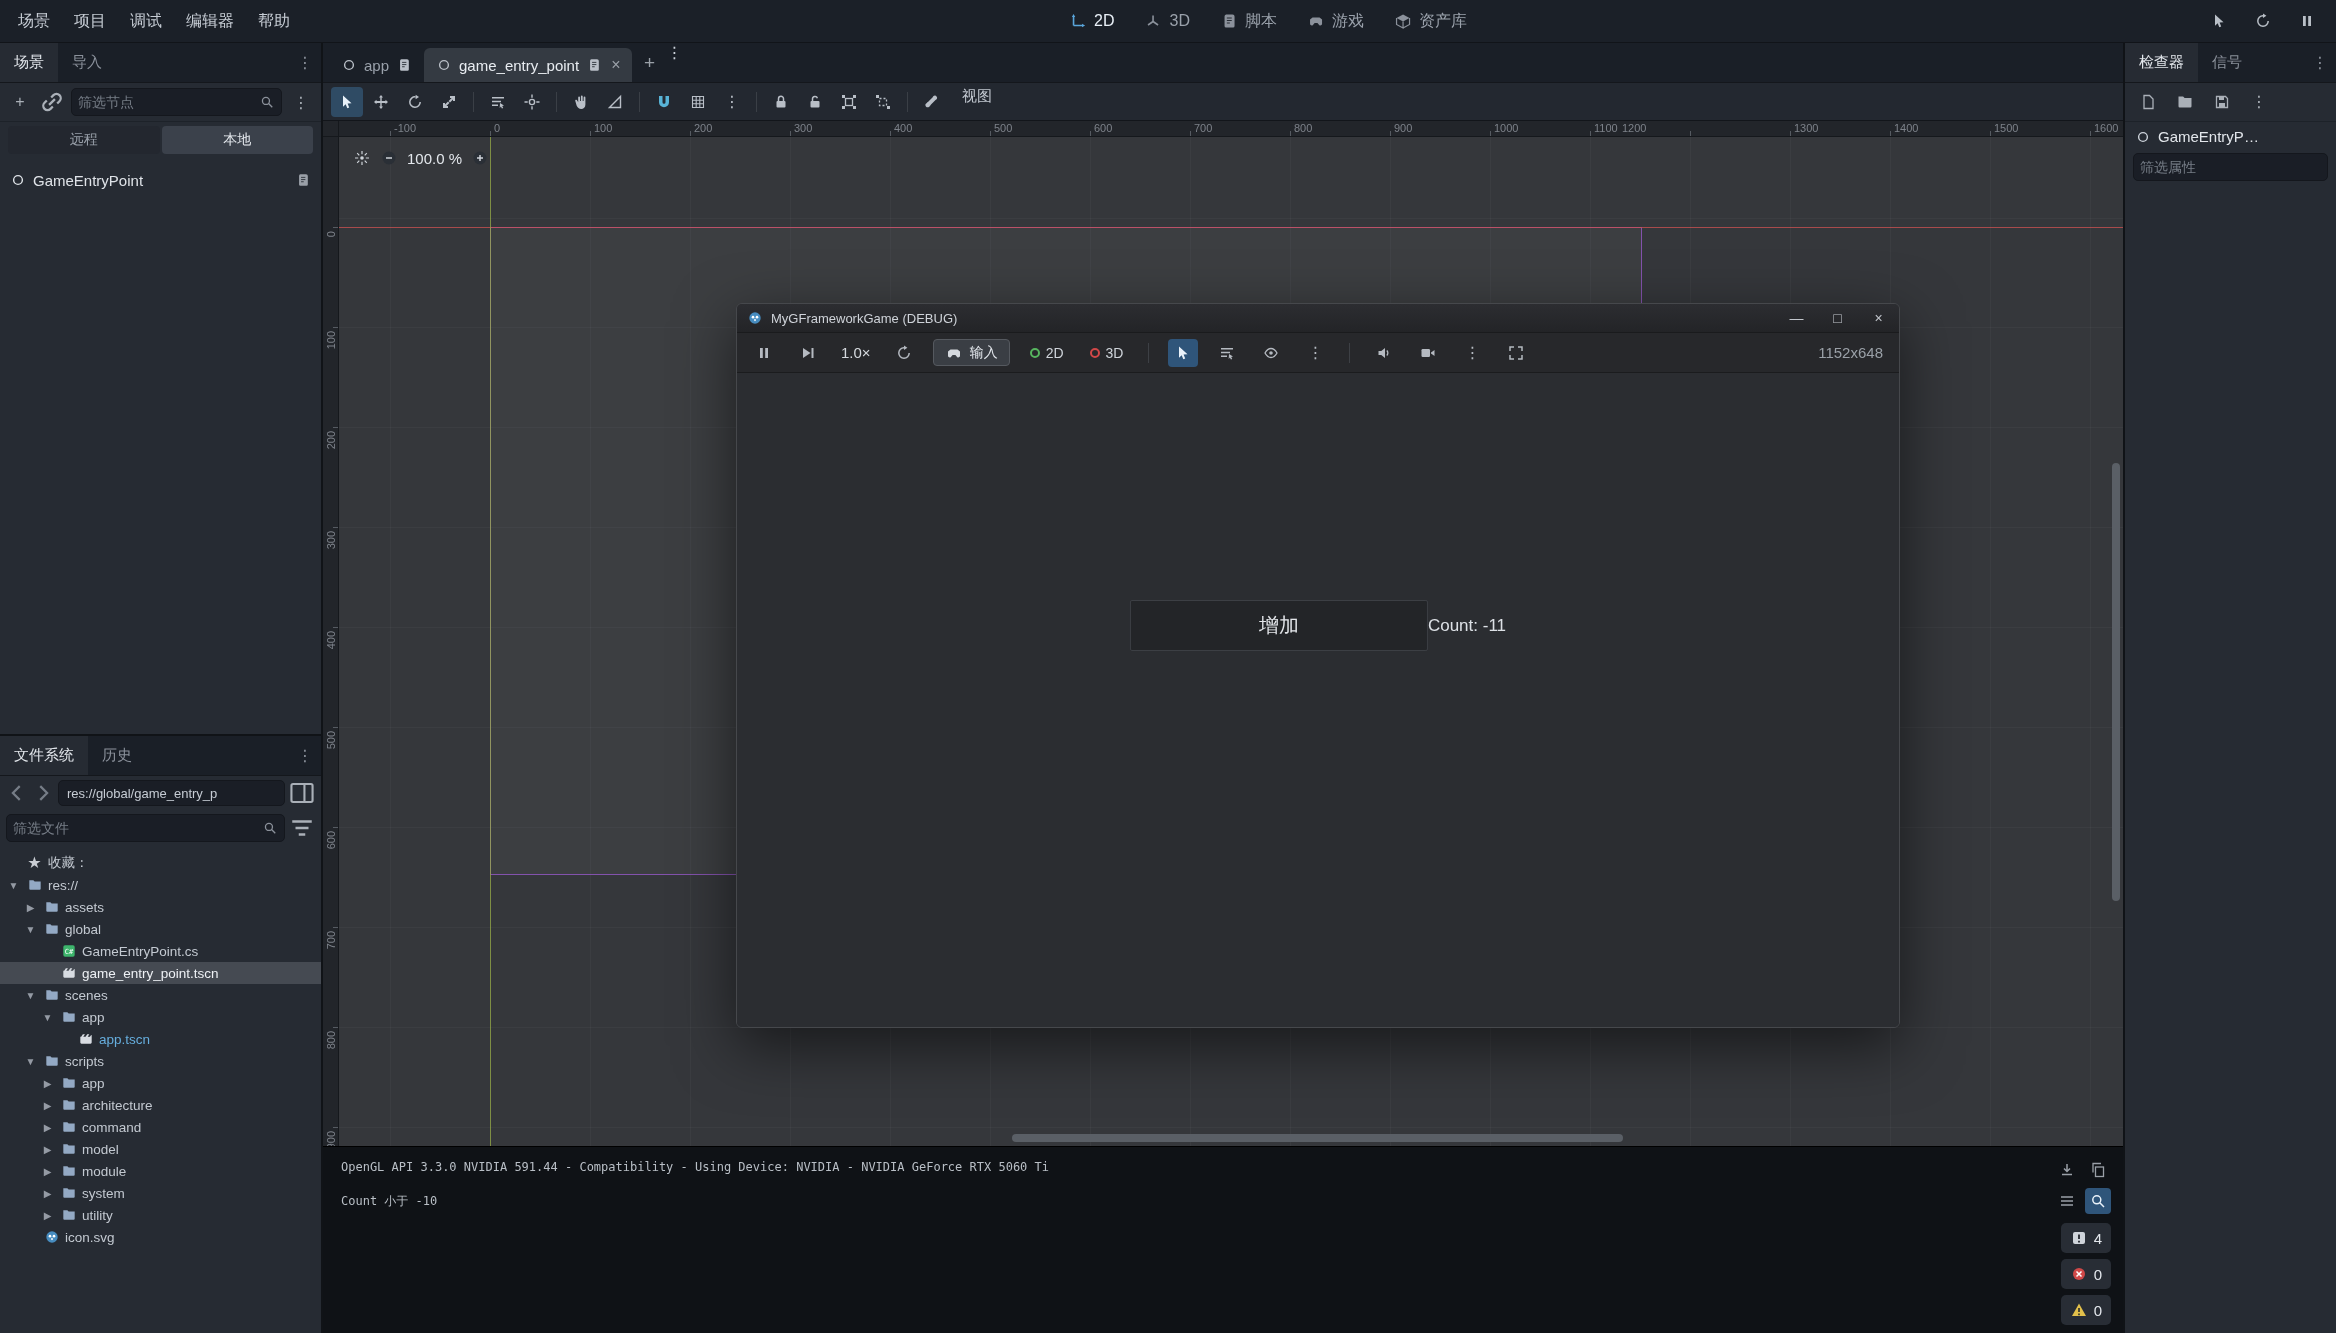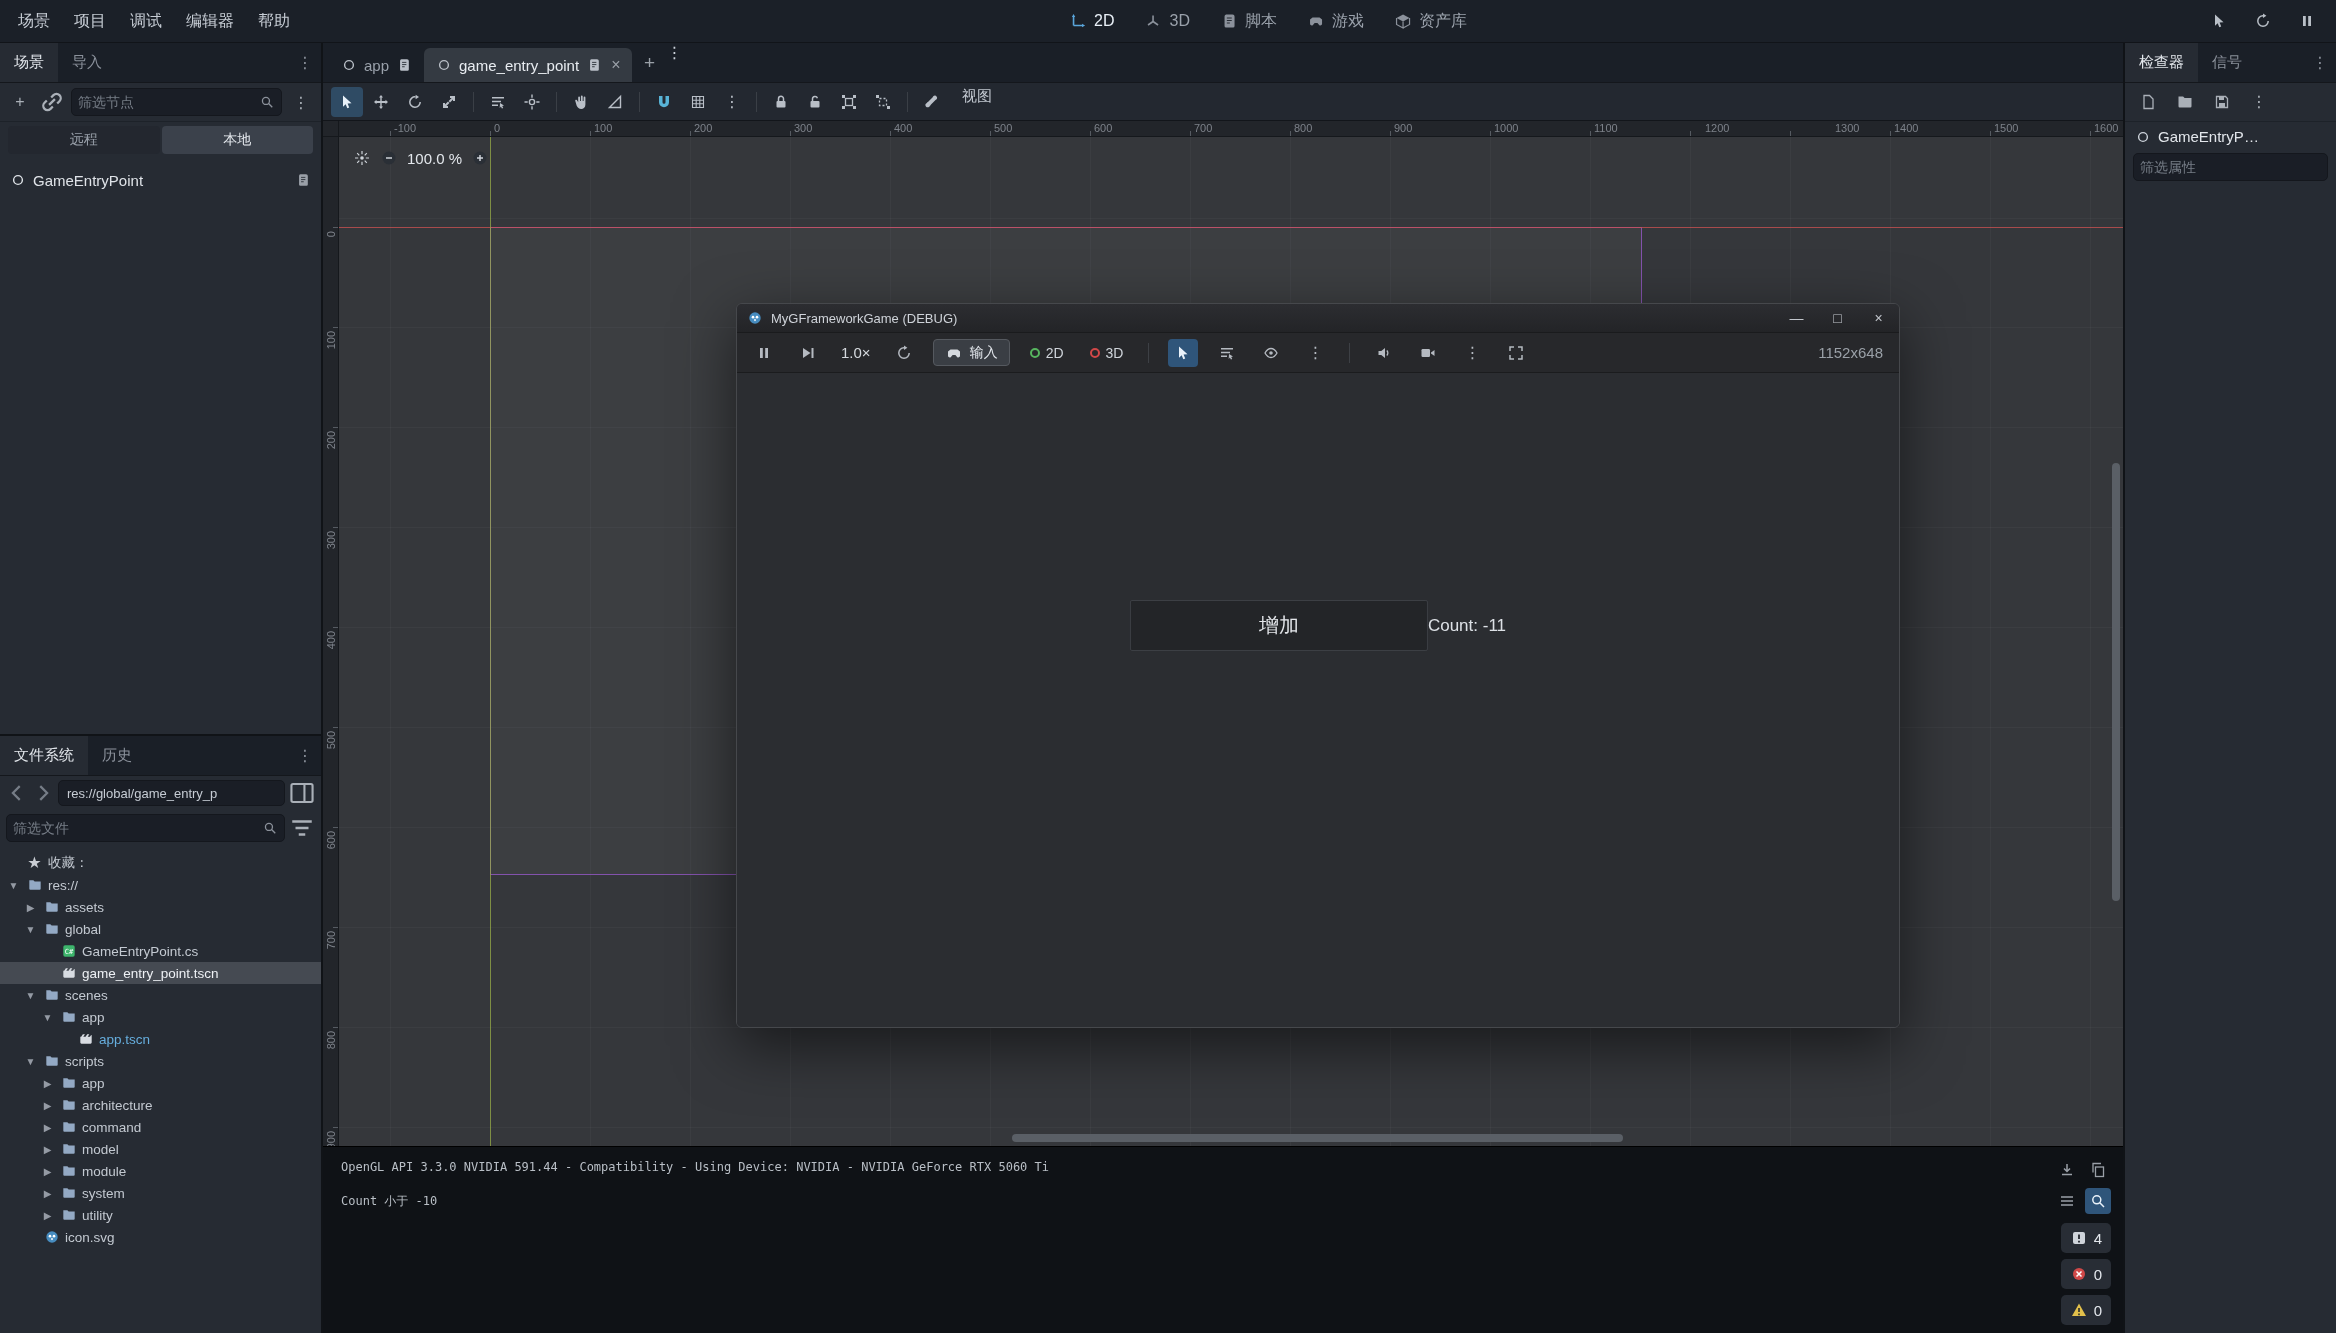--- a/index.html
+++ b/index.html
@@ -697,23 +697,23 @@
             <span class="rlh" style="left:855px">700</span>
             <div class="tkh" style="left:951px"></div>
             <span class="rlh" style="left:955px">800</span>
             <div class="tkh" style="left:1051px"></div>
             <span class="rlh" style="left:1055px">900</span>
             <div class="tkh" style="left:1151px"></div>
             <span class="rlh" style="left:1155px">1000</span>
             <div class="tkh" style="left:1251px"></div>
             <span class="rlh" style="left:1255px">1100</span>
             <div class="tkh" style="left:1351px"></div>
-            <span class="rlh" style="left:1366px">1200</span>
+            <span class="rlh" style="left:1283px">1200</span>
             <div class="tkh" style="left:1451px"></div>
-            <span class="rlh" style="left:1496px">1300</span>
+            <span class="rlh" style="left:1455px">1300</span>
             <div class="tkh" style="left:1551px"></div>
             <span class="rlh" style="left:1555px">1400</span>
             <div class="tkh" style="left:1651px"></div>
             <span class="rlh" style="left:1655px">1500</span>
             <div class="tkh" style="left:1751px"></div>
             <span class="rlh" style="left:1755px">1600</span>
           </div>
         <div id="ruler-v">
             <div class="tkv" style="top:90px"></div>
             <span class="rlv" style="top:94px">0</span>

